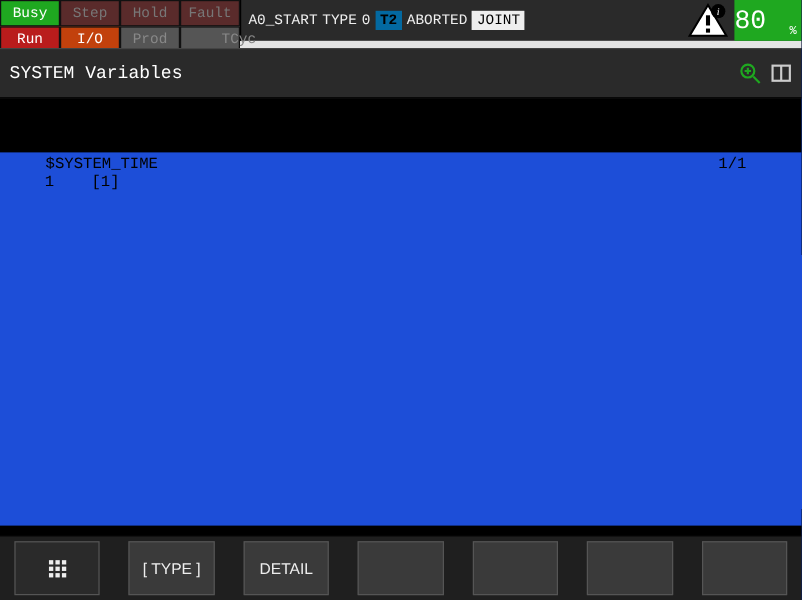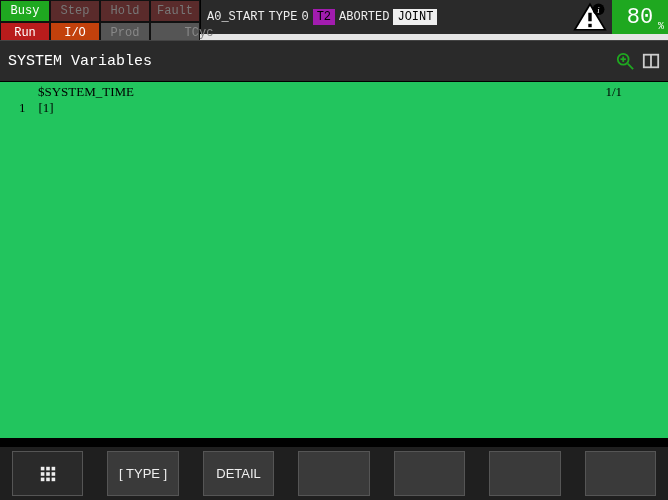--- a/index.html
+++ b/index.html
@@ -51,24 +51,24 @@
     display: flex;
     align-items: center;
     padding: 0 6px;
     color: #eee;
     font-size: 12px;
     gap: 4px;
     overflow: hidden;
     white-space: nowrap;
   }
   .tag-t2 {
-    background: #a21caf;
+    background: #0369a1;
     color: #000;
     padding: 1px 4px;
-    font-weight: normal;
+    font-weight: bold;
   }
   .tag-joint {
     background: #eee;
     color: #000;
     padding: 1px 4px;
   }
 
   .warn-icon {
     width: 44px;
     display: flex;
@@ -77,21 +77,21 @@
     position: relative;
   }
   .warn-icon svg { width: 34px; height: 30px; }
 
   .speed-box {
     width: 56px;
     background: #1fa820;
     color: #fff;
     display: flex;
     align-items: center;
-    justify-content: center;
+    justify-content: flex-start;
     font-size: 22px;
     position: relative;
   }
   .speed-pct {
     position: absolute;
     bottom: 2px;
     right: 4px;
     font-size: 10px;
   }
 
@@ -111,26 +111,27 @@
   .titlebar-icons {
     display: flex;
     gap: 8px;
     align-items: center;
   }
   .tb-icon { width: 18px; height: 18px; }
 
   
   .content {
     flex: 1;
-    background: #22c55e;
+    background: #1d4ed8;
     color: #000;
-    font-family: Liberation Serif, serif;
+    font-family: Liberation Mono, monospace;
     font-size: 13px;
     position: relative;
     padding: 2px 6px;
+    margin-top: 45px;
   }
   .content .headerline {
     display: flex;
     justify-content: space-between;
     padding-right: 40px;
     white-space: pre;
   }
   .content .row {
     display: flex;
     white-space: pre;

